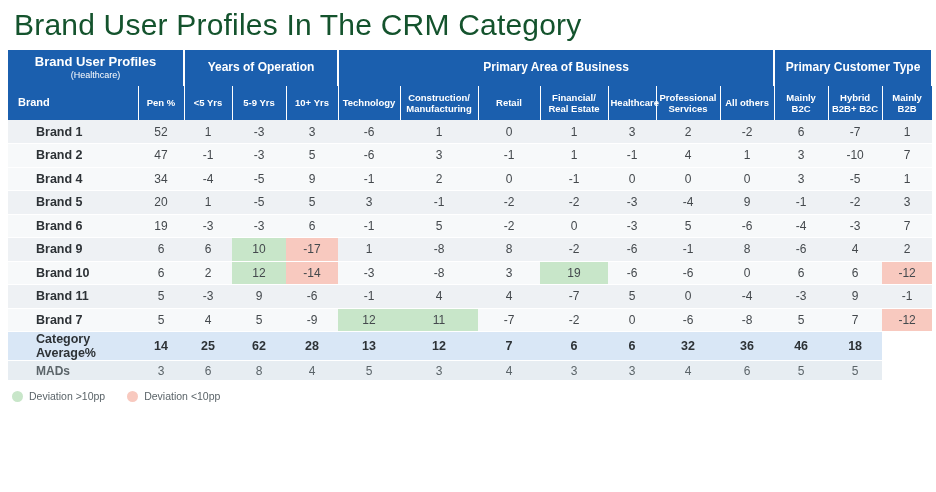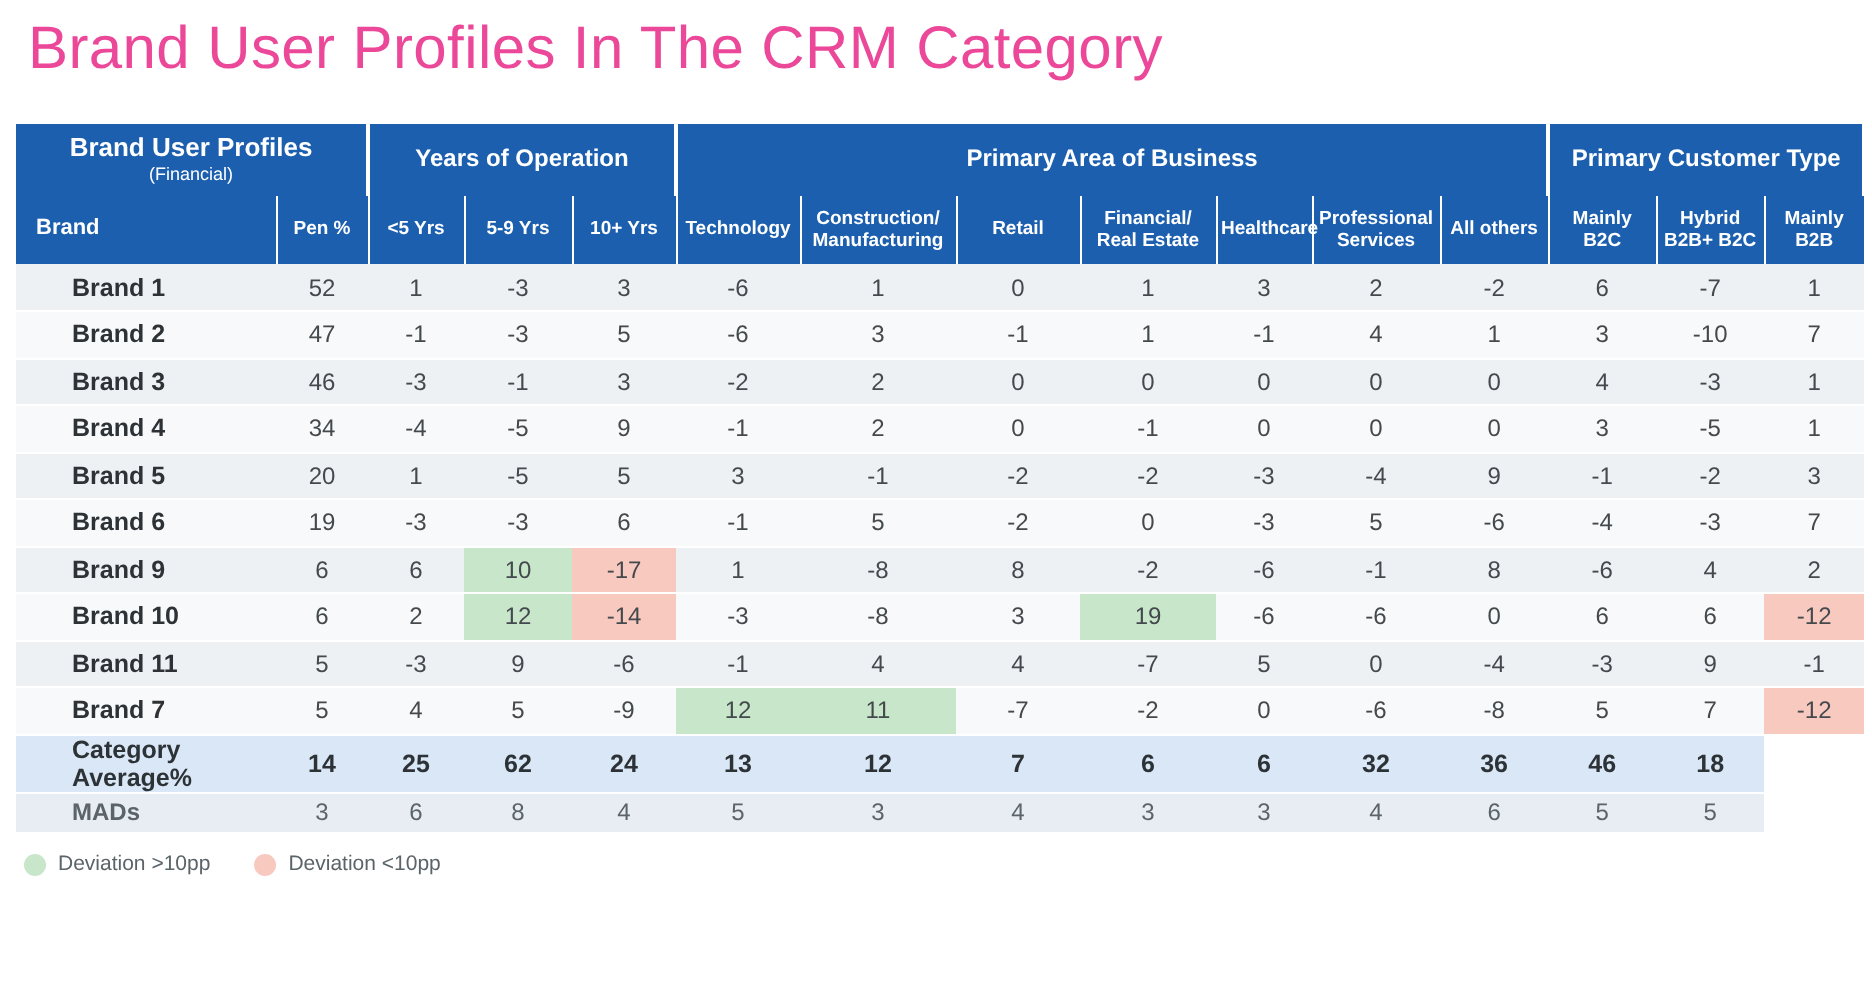--- a/index.html
+++ b/index.html
@@ -6,23 +6,23 @@
   html, body { margin: 0; padding: 0; }
   body {
     width: 936px;
     height: 492px;
     background: #ffffff;
     font-family: "Liberation Sans", sans-serif;
     overflow: hidden;
   }
   #title {
     font-size: 30px;
-    color: #ec4899;
+    color: #14532d;
     font-weight: 400;
-    padding: 8px 0 20px 14px;
+    padding: 8px 0 8px 14px;
     letter-spacing: 0.2px;
     white-space: nowrap;
   }
   table {
     border-collapse: collapse;
     table-layout: fixed;
     width: 924px;
     margin-left: 8px;
     font-size: 11px;
   }
@@ -126,21 +126,21 @@
     <col style="width:64px">
     <col style="width:54px">
     <col style="width:54px">
     <col style="width:54px">
     <col style="width:50px">
   </colgroup>
   <thead>
     <tr>
       <td class="grp first" colspan="2">
         <span>Brand User Profiles</span>
-        <span class="sub">(Financial)</span>
+        <span class="sub">(Healthcare)</span>
       </td>
       <td class="grp" colspan="3">
         <span>Years of Operation</span>
       </td>
       <td class="grp" colspan="7">
         <span>Primary Area of Business</span>
       </td>
       <td class="grp" colspan="3">
         <span>Primary Customer Type</span>
       </td>
@@ -191,37 +191,20 @@
         <td>3</td>
         <td>-1</td>
         <td>1</td>
         <td>-1</td>
         <td>4</td>
         <td>1</td>
         <td>3</td>
         <td>-10</td>
         <td>7</td>
       </tr>
-      <tr class="r-even">
-        <td class="brand">Brand 3</td>
-        <td>46</td>
-        <td>-3</td>
-        <td>-1</td>
-        <td>3</td>
-        <td>-2</td>
-        <td>2</td>
-        <td>0</td>
-        <td>0</td>
-        <td>0</td>
-        <td>0</td>
-        <td>0</td>
-        <td>4</td>
-        <td>-3</td>
-        <td>1</td>
-      </tr>
       <tr class="r-odd">
         <td class="brand">Brand 4</td>
         <td>34</td>
         <td>-4</td>
         <td>-5</td>
         <td>9</td>
         <td>-1</td>
         <td>2</td>
         <td>0</td>
         <td>-1</td>
@@ -332,21 +315,21 @@
         <td>-8</td>
         <td>5</td>
         <td>7</td>
         <td class="hi-red">-12</td>
       </tr>
       <tr class="avg">
         <td class="brand">Category Average%</td>
         <td>14</td>
         <td>25</td>
         <td>62</td>
-        <td>24</td>
+        <td>28</td>
         <td>13</td>
         <td>12</td>
         <td>7</td>
         <td>6</td>
         <td>6</td>
         <td>32</td>
         <td>36</td>
         <td>46</td>
         <td>18</td>
       </tr>

